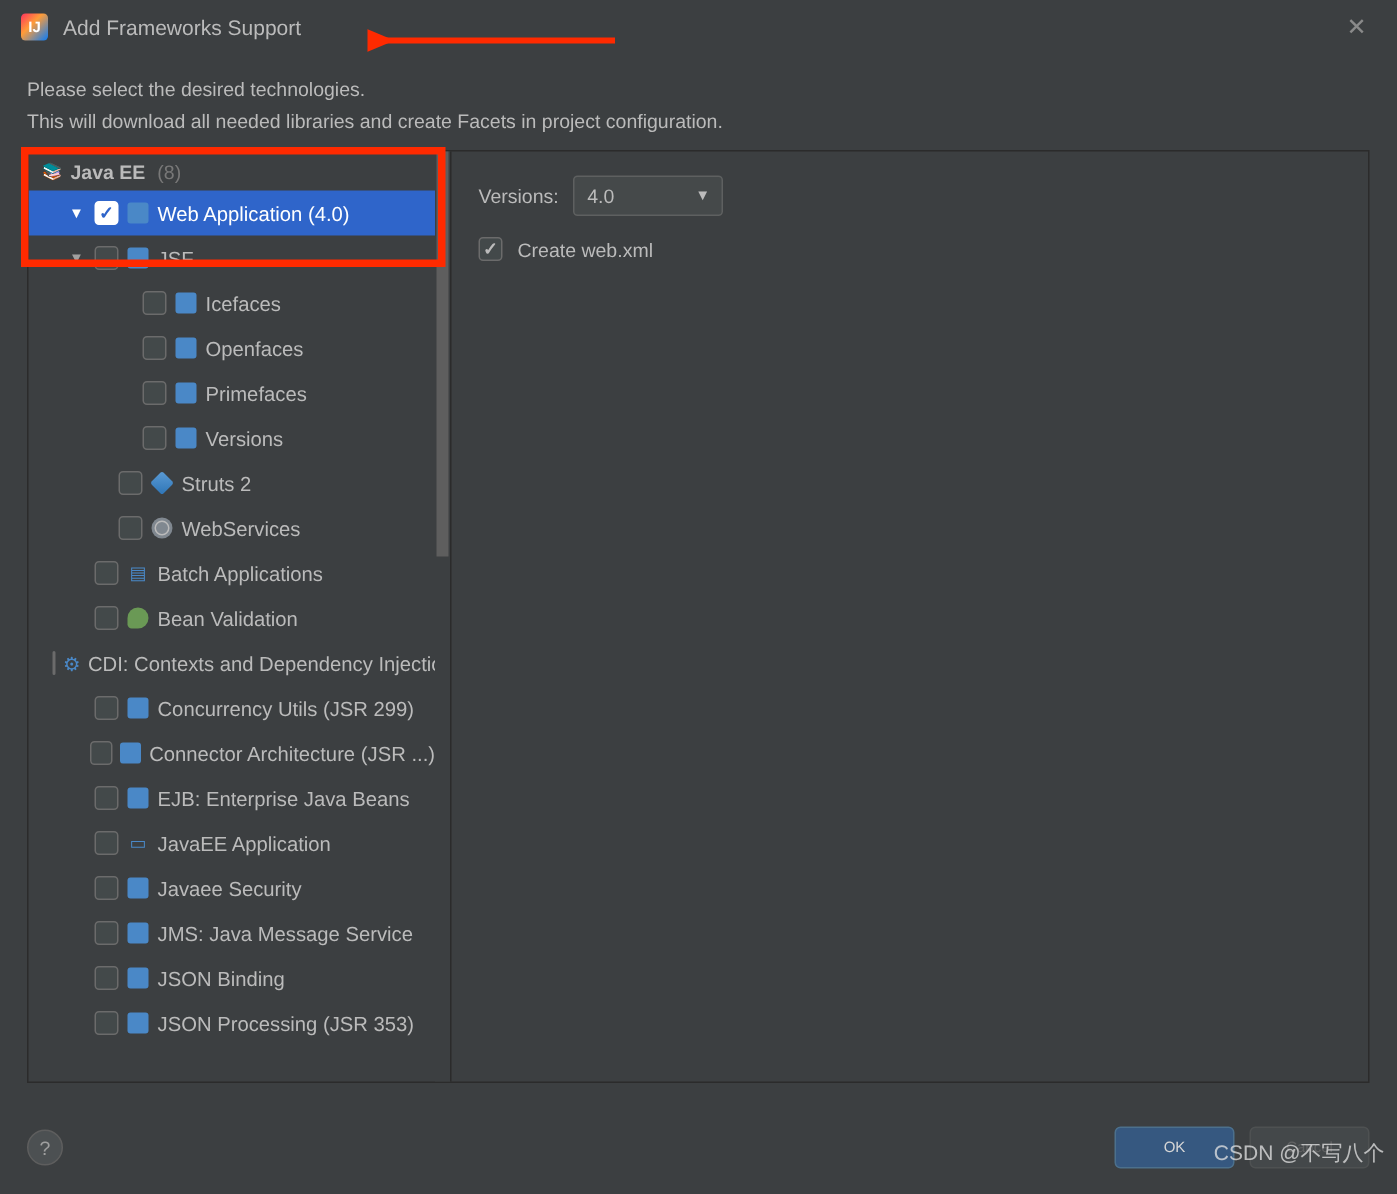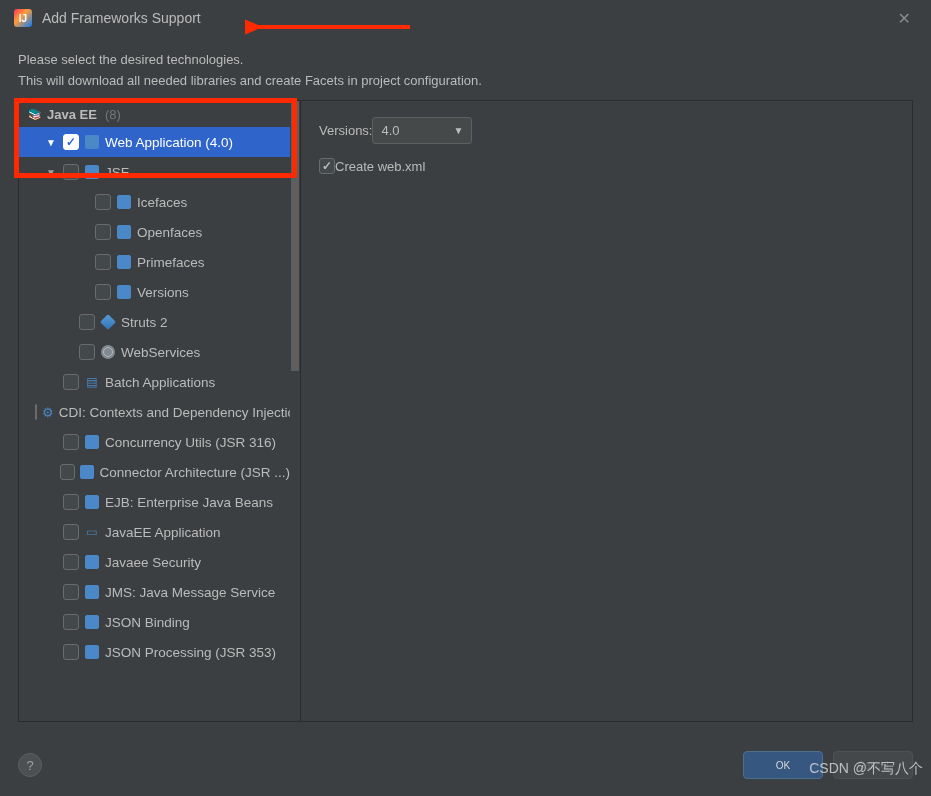--- a/index.html
+++ b/index.html
@@ -169,21 +169,21 @@
     }
     .red-arrow {
       position: absolute;
       top: 18px; left: 245px;
       z-index: 60;
       pointer-events: none;
     }
     .right-row {
       display: flex;
       align-items: center;
-      gap: 0;
+      gap: 10px;
       margin-bottom: 14px;
     }
     .right-label { color: #bbbbbb; font-size: 13px; }
     .dropdown {
       border: 1px solid #5e6060;
       background: #45494a;
       color: #bbbbbb;
       padding: 5px 8px;
       width: 100px;
       display: flex;
@@ -337,31 +337,40 @@
             <span class="spacer s1"></span>
             <span class="arrow"></span>
             <span class="checkbox"></span>
             <span class="icon-small icon-batch"></span>
             <span class="label">Batch Applications</span>
           </div>
           <div class="row">
             <span class="spacer s1"></span>
             <span class="arrow"></span>
             <span class="checkbox"></span>
+            <span class="icon-small">
+              <span class="icon-bean"></span>
+            </span>
+            <span class="label">Bean Validation</span>
+          </div>
+          <div class="row">
+            <span class="spacer s1"></span>
+            <span class="arrow"></span>
+            <span class="checkbox"></span>
             <span class="icon-small icon-cdi"></span>
             <span class="label">CDI: Contexts and Dependency Injection</span>
           </div>
           <div class="row">
             <span class="spacer s1"></span>
             <span class="arrow"></span>
             <span class="checkbox"></span>
             <span class="icon-small">
               <span class="icon-folder"></span>
             </span>
-            <span class="label">Concurrency Utils (JSR 316)</span>
+            <span class="label">Concurrency Utils (JSR 299)</span>
           </div>
           <div class="row">
             <span class="spacer s1"></span>
             <span class="arrow"></span>
             <span class="checkbox"></span>
             <span class="icon-small">
               <span class="icon-folder"></span>
             </span>
             <span class="label">Connector Architecture (JSR ...)</span>
           </div>

